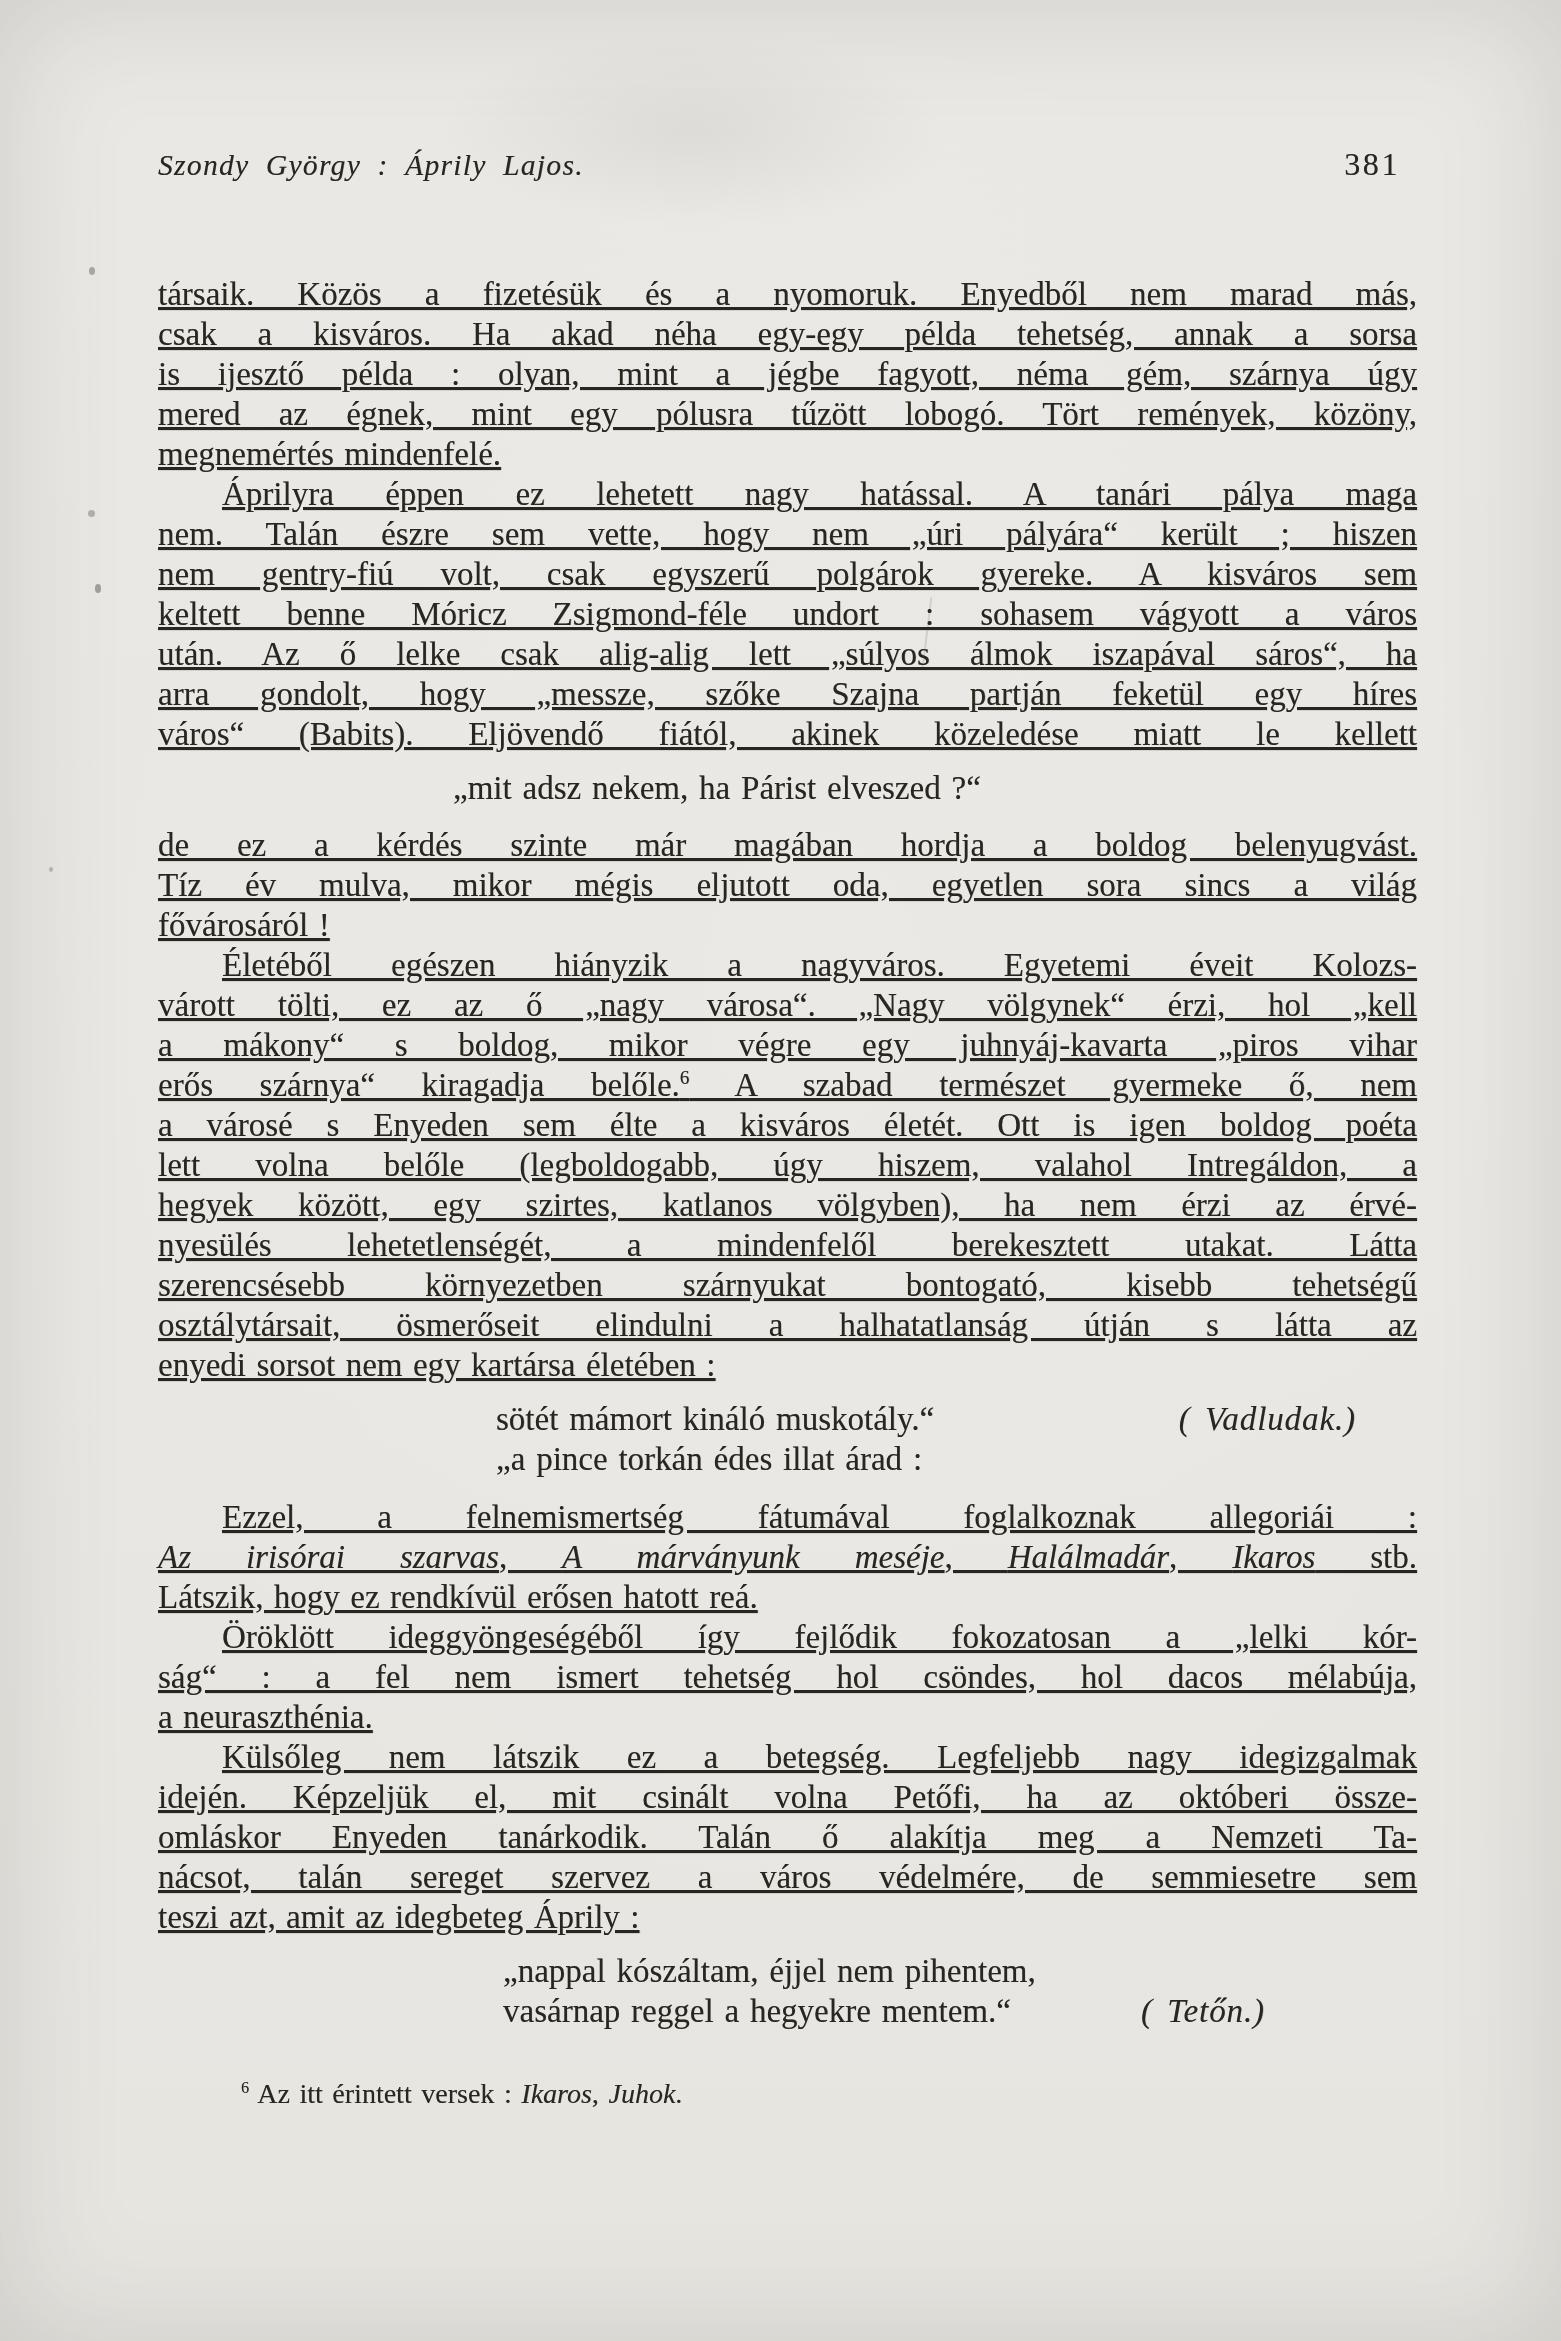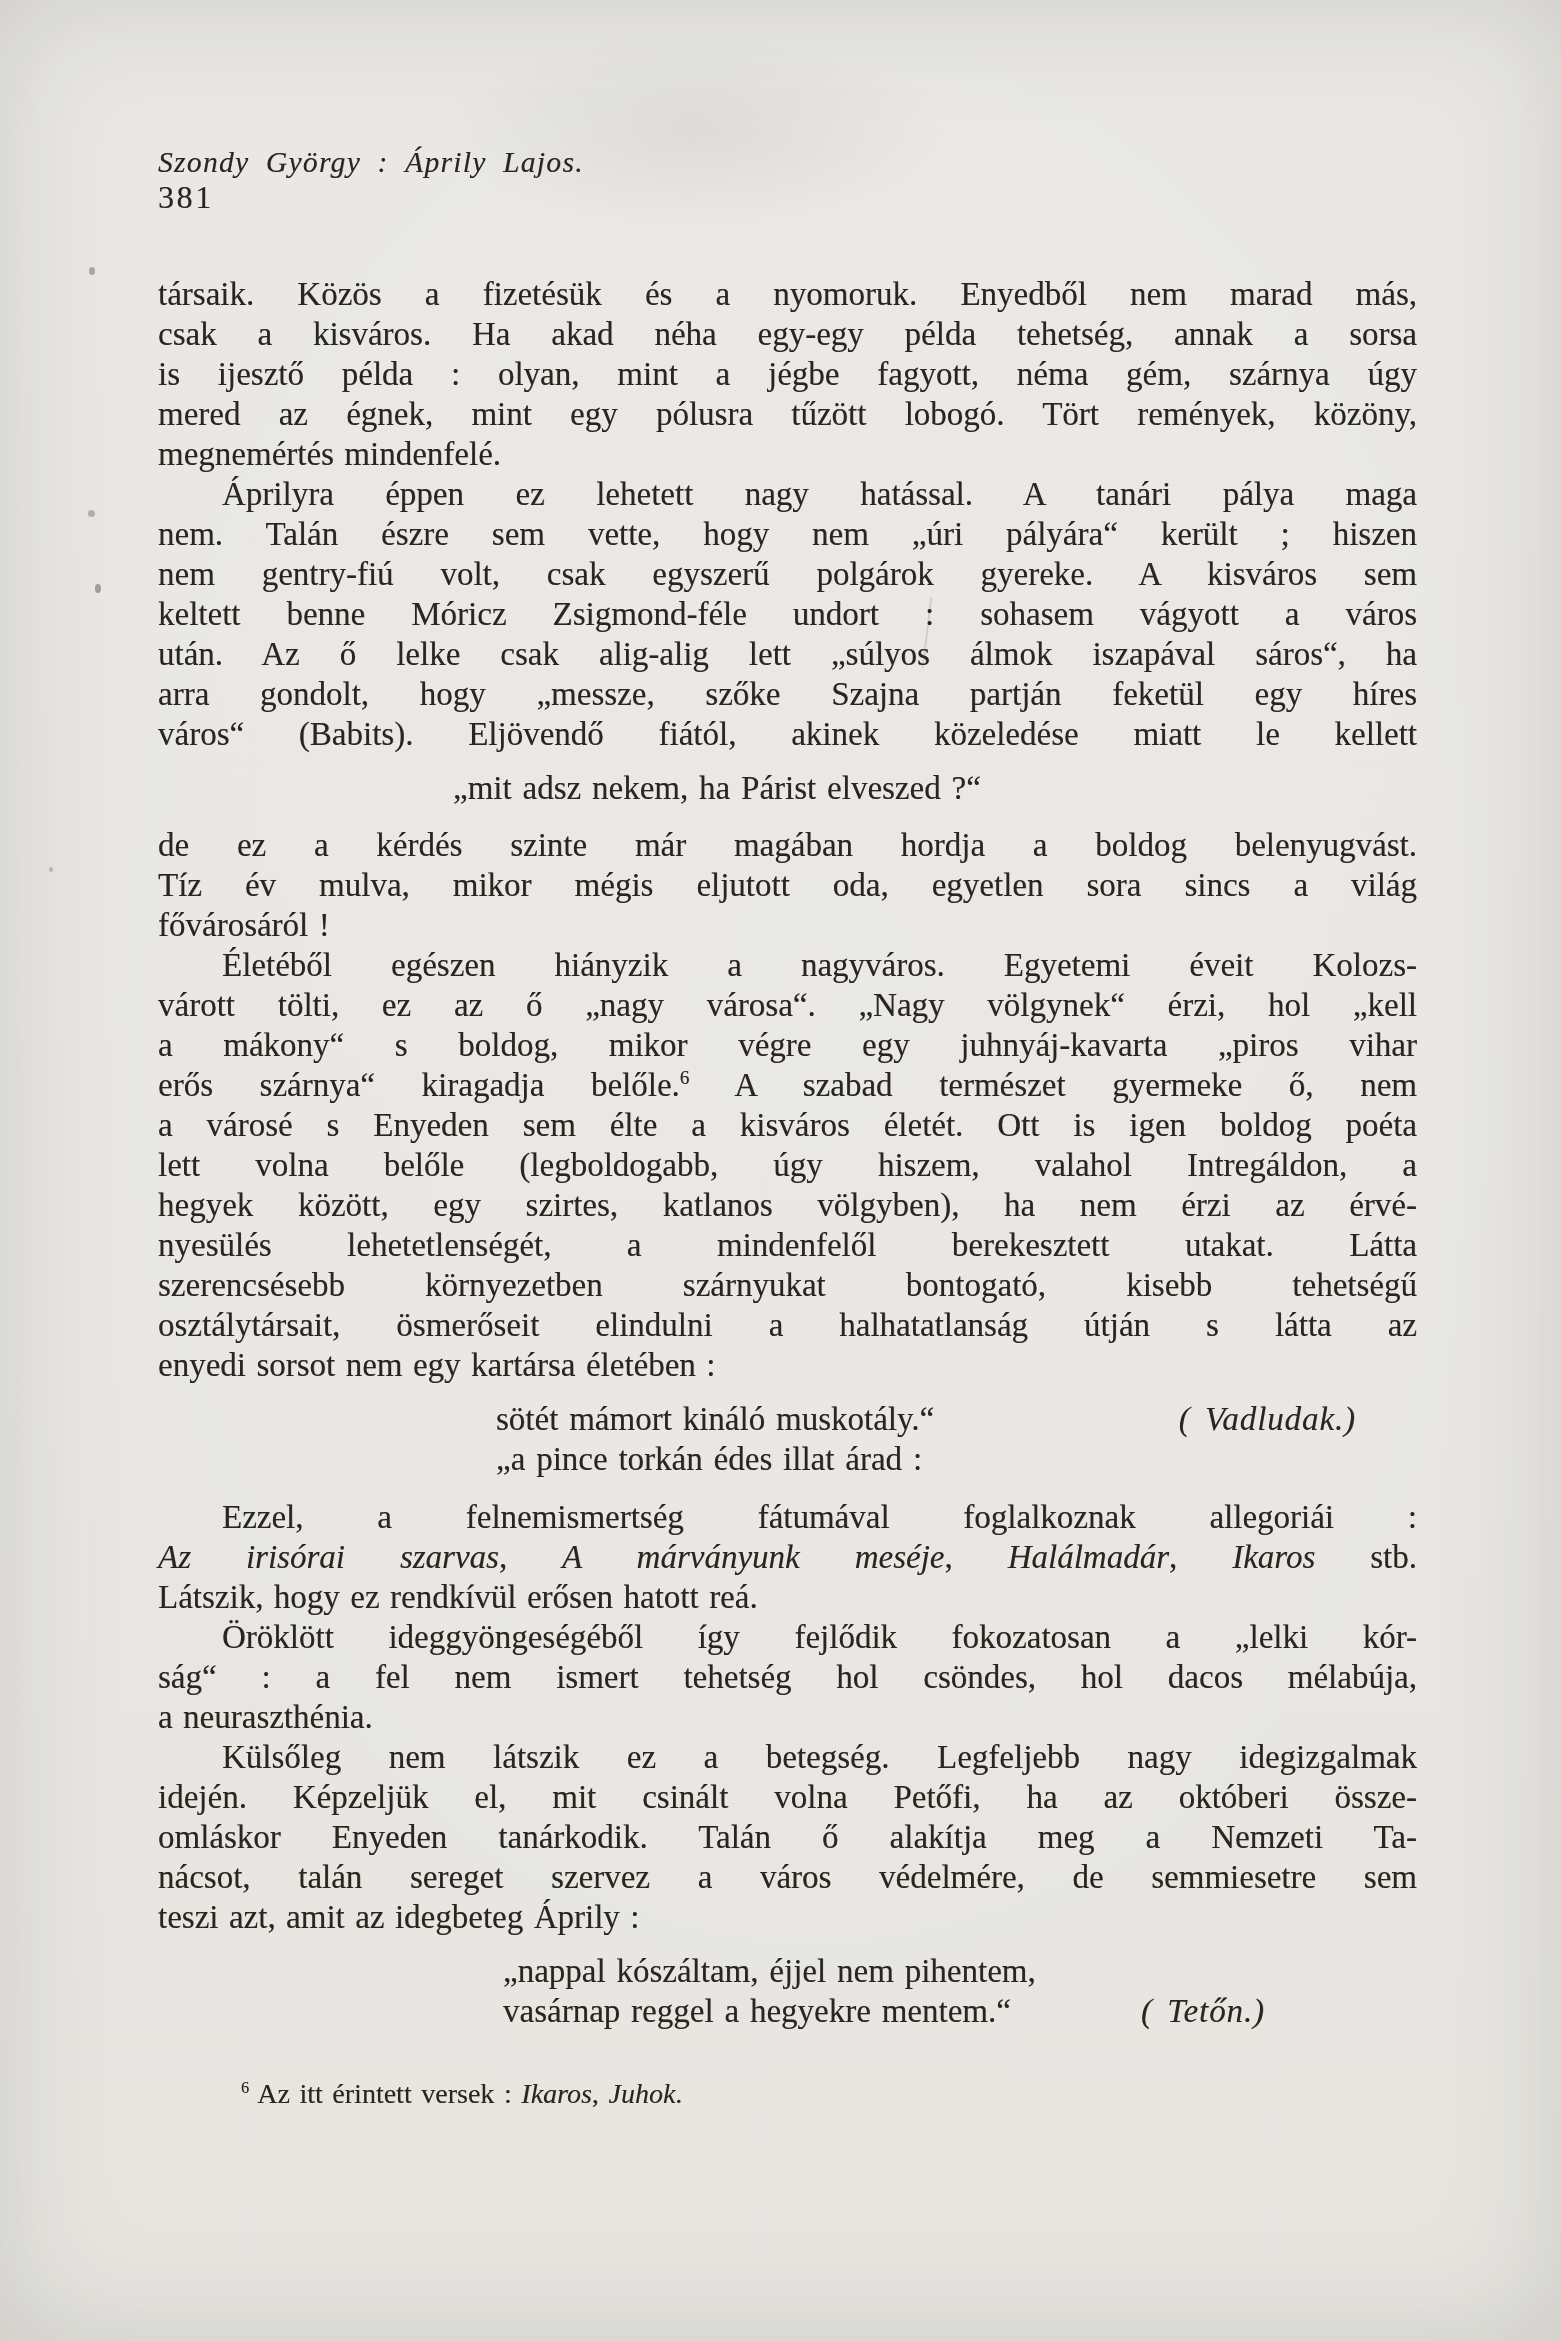--- a/index.html
+++ b/index.html
@@ -13,40 +13,41 @@
       radial-gradient(ellipse 364px 139px at 694px 130px, rgba(110,105,95,0.10), rgba(110,105,95,0) 70%),
       radial-gradient(ellipse 1301px 1822px at 52% 42%, rgba(255,255,255,0.07), rgba(255,255,255,0) 75%),
       linear-gradient(180deg,#e9e8e4 0%,#e8e7e3 55%,#e6e5e0 100%);
     box-shadow:inset 0 0 121px rgba(90,85,75,0.18);
     font-family:"Liberation Serif","DejaVu Serif",serif;
     color:#29261f;
   }
   
   .header{
     position:absolute;left:158px;top:146px;width:1242px;
-    display:flex;justify-content:space-between;align-items:baseline;flex-direction:column;
+    display:flex;justify-content:space-between;align-items:baseline;
   }
   .htitle{
     font-style:italic;font-size:29.5px;letter-spacing:1.3px;word-spacing:7.8px;
     text-shadow:0.3px 0.3px 0.6px rgba(45,40,32,0.45);
   }
   .pagenum{
     font-size:32px;letter-spacing:2.6px;
     text-shadow:0.3px 0.3px 0.6px rgba(45,40,32,0.45);
   }
   
   .body{
     position:absolute;left:158px;top:274px;width:1259px;
     font-size:33px;line-height:40px;
     text-shadow:0.3px 0.3px 0.6px rgba(45,40,32,0.42);
   }
   .para{margin:0;}
   .line{
     text-align:justify;text-align-last:justify;
     word-spacing:2.2px;
+    text-decoration:underline;
   }
   .line.noj{text-align:left;text-align-last:left;}
   .para.indent .line:first-child{text-indent:64px;}
   .it{font-style:italic;}
   sup{font-size:58%;line-height:0;vertical-align:super;}
   
   .quote{margin:14px 0 17.3px 0;}
   .qline{position:relative;text-align:left;word-spacing:2.6px;}
   .q1{padding-left:295px;}
   .q2{padding-left:338px;}

